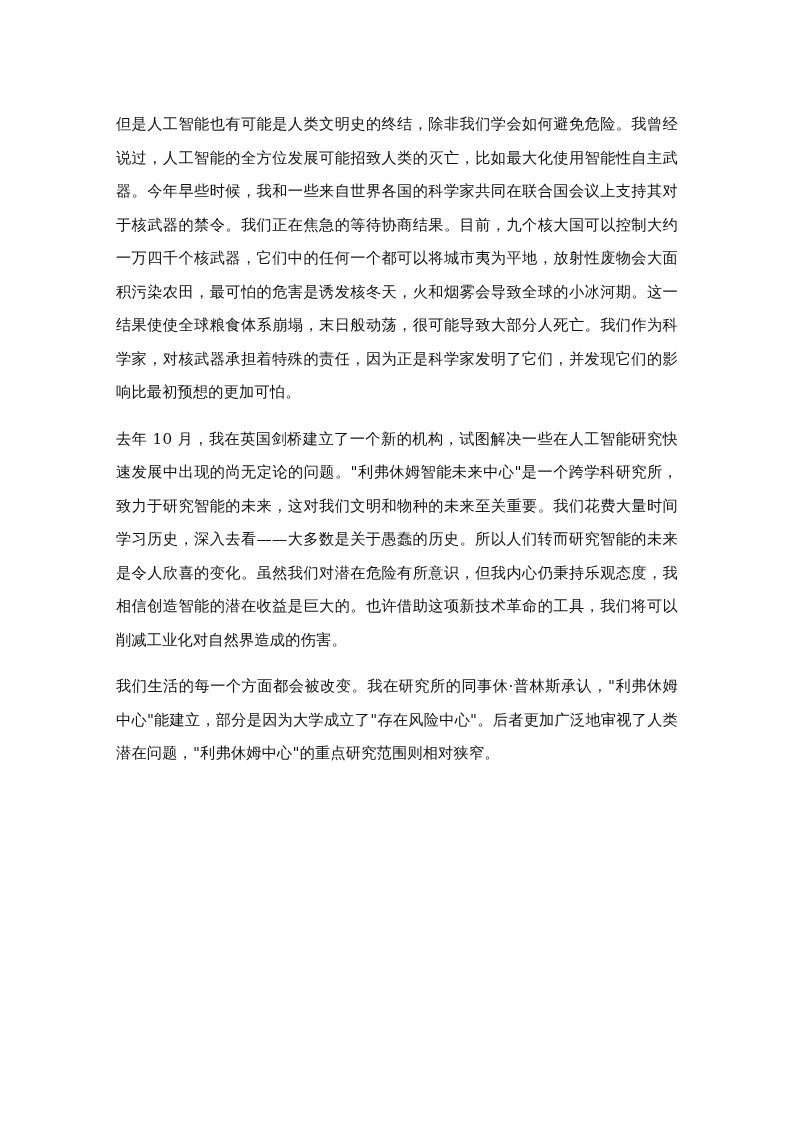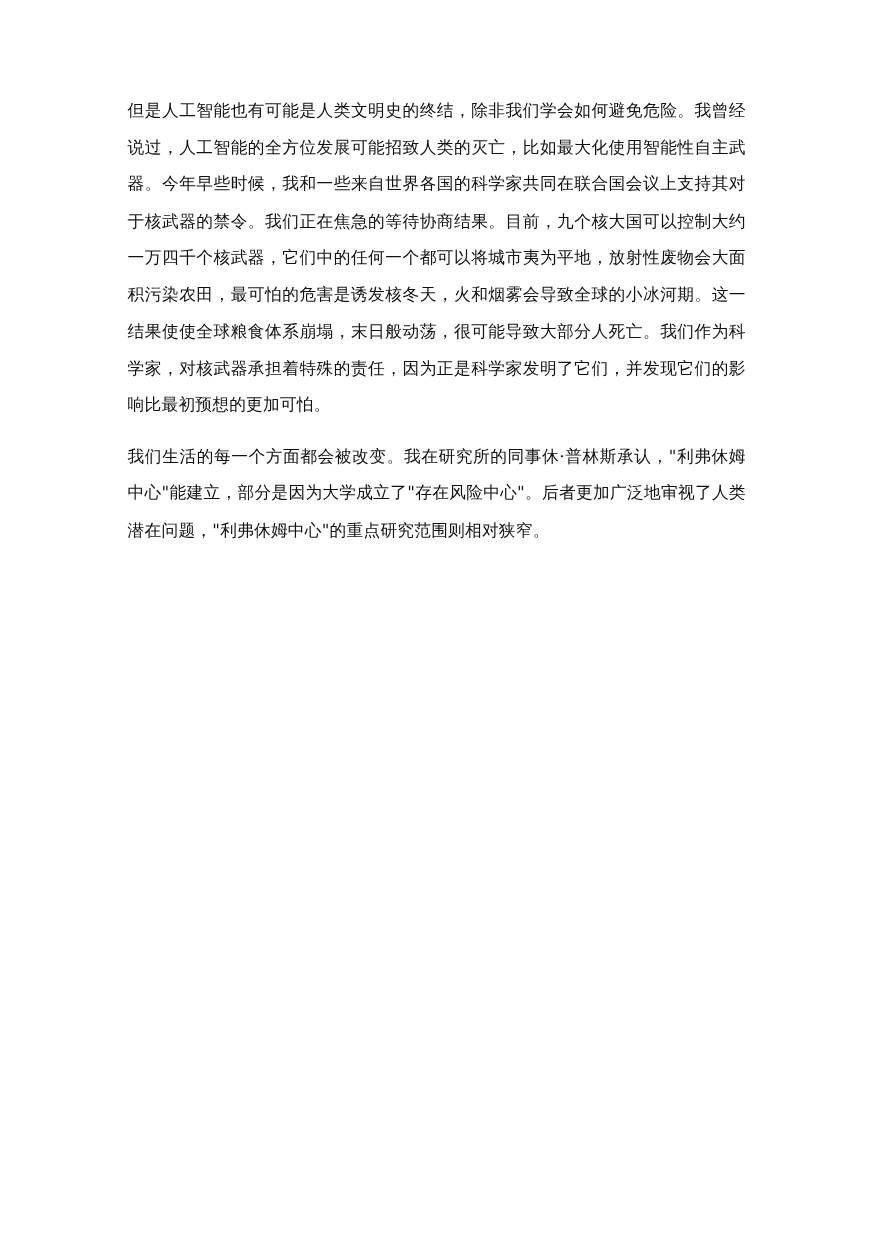--- a/index.html
+++ b/index.html
@@ -18,21 +18,21 @@
     position: relative;
     width: 794px;
     height: 1123px;
     box-sizing: border-box;
     background: #ffffff;
     overflow: hidden;
   }
   .content {
     position: absolute;
     left: 116px;
-    top: 84px;
+    top: 108px;
     width: 562px;
   }
   .para {
     font-size: 15.2px;
     line-height: 33.5px;
     text-align: justify;
     text-justify: inter-ideograph;
     margin: 0 0 13px 0;
     letter-spacing: 0.2px;
     color: #111111;
@@ -41,15 +41,16 @@
   .para:last-child {
     margin-bottom: 0;
   }
 </style>
 </head>
 <body>
 
 <div class="page">
   <div class="content">
     <p class="para">但是人工智能也有可能是人类文明史的终结，除非我们学会如何避免危险。我曾经说过，人工智能的全方位发展可能招致人类的灭亡，比如最大化使用智能性自主武器。今年早些时候，我和一些来自世界各国的科学家共同在联合国会议上支持其对于核武器的禁令。我们正在焦急的等待协商结果。目前，九个核大国可以控制大约一万四千个核武器，它们中的任何一个都可以将城市夷为平地，放射性废物会大面积污染农田，最可怕的危害是诱发核冬天，火和烟雾会导致全球的小冰河期。这一结果使使全球粮食体系崩塌，末日般动荡，很可能导致大部分人死亡。我们作为科学家，对核武器承担着特殊的责任，因为正是科学家发明了它们，并发现它们的影响比最初预想的更加可怕。</p>
+    <p class="para">去年 10 月，我在英国剑桥建立了一个新的机构，试图解决一些在人工智能研究快速发展中出现的尚无定论的问题。"利弗休姆智能未来中心"是一个跨学科研究所，致力于研究智能的未来，这对我们文明和物种的未来至关重要。我们花费大量时间学习历史，深入去看——大多数是关于愚蠢的历史。所以人们转而研究智能的未来是令人欣喜的变化。虽然我们对潜在危险有所意识，但我内心仍秉持乐观态度，我相信创造智能的潜在收益是巨大的。也许借助这项新技术革命的工具，我们将可以削减工业化对自然界造成的伤害。</p>
     <p class="para">我们生活的每一个方面都会被改变。我在研究所的同事休·普林斯承认，"利弗休姆中心"能建立，部分是因为大学成立了"存在风险中心"。后者更加广泛地审视了人类潜在问题，"利弗休姆中心"的重点研究范围则相对狭窄。</p>
   </div>
 </div>
 
 </body></html>

